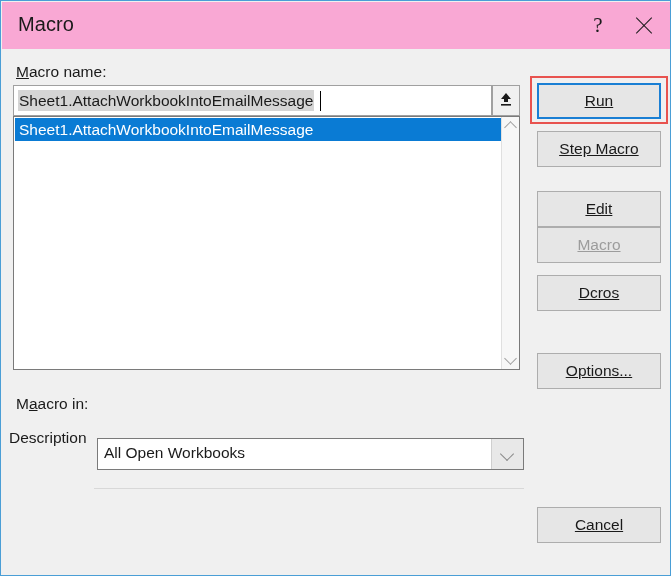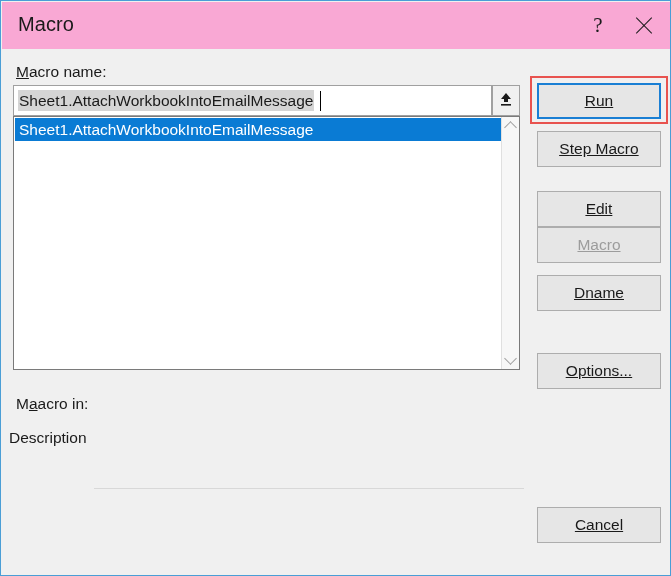--- a/index.html
+++ b/index.html
@@ -328,27 +328,33 @@
         <div class="sb-arrow sb-up">
           <span class="chev chev-up"></span>
         </div>
         <div class="sb-arrow sb-down">
           <span class="chev chev-down"></span>
         </div>
       </div>
     </div>
 
     <div class="lbl macros-in-label"><span>M</span><u>a</u><span>acro in:</span></div>
+    <div class="combo">
+      <span class="combo-text">All Open Workbooks</span>
+      <span class="combo-btn">
+        <span class="combo-chev"></span>
+      </span>
+    </div>
 
     <div class="lbl desc-label">Description</div>
     <div class="desc-rule"></div>
 
     <div class="run-highlight"></div>
     <button class="btn btn-run"><u>R</u><span>un</span></button>
     <button class="btn btn-stepinto"><u>S</u><span>tep Macro</span></button>
     <button class="btn btn-edit"><u>E</u><span>dit</span></button>
     <button class="btn btn-create disabled">Macro</button>
-    <button class="btn btn-delete"><u>D</u><span>name</span></button>
+    <button class="btn btn-delete"><u>D</u><span>cros</span></button>
     <button class="btn btn-options"><u>O</u><span>ptions...</span></button>
     <button class="btn btn-cancel">Cancel</button>
 
   </div>
 </div>
 
 </body></html>

